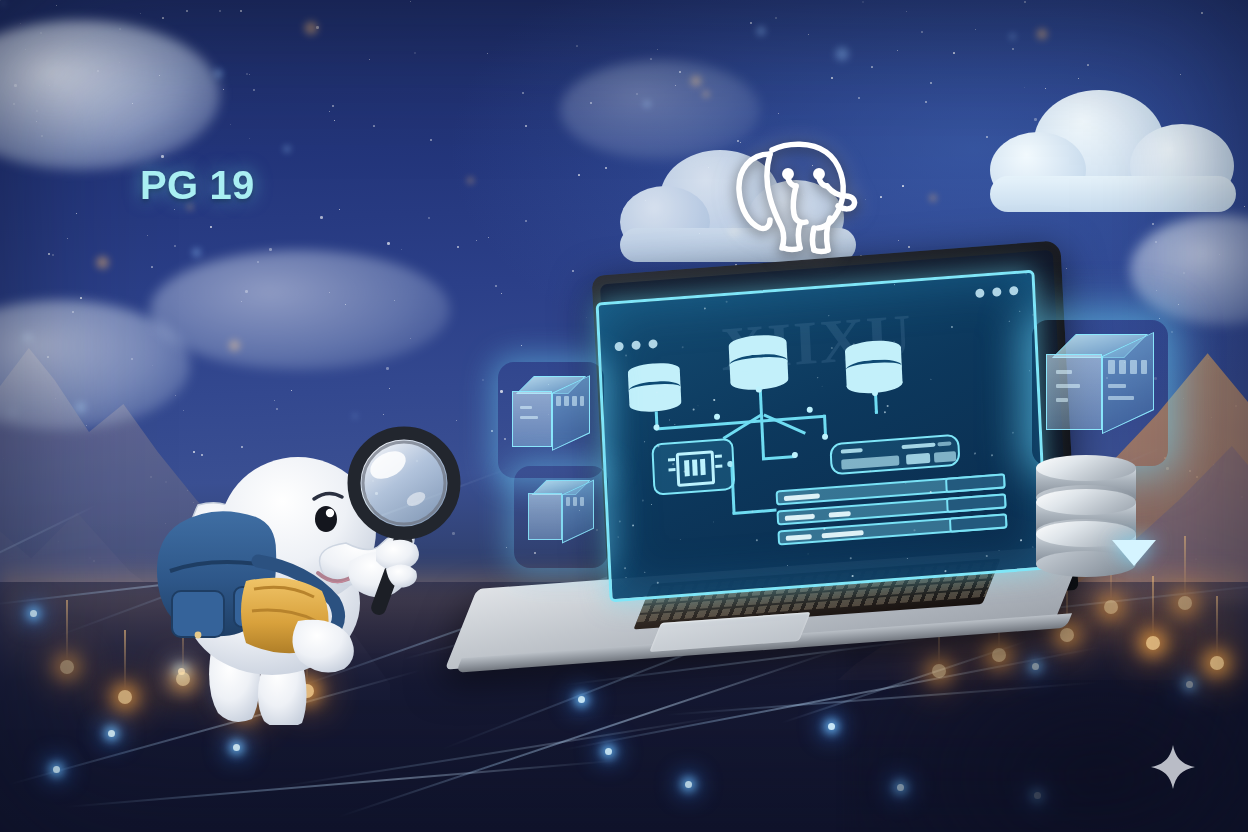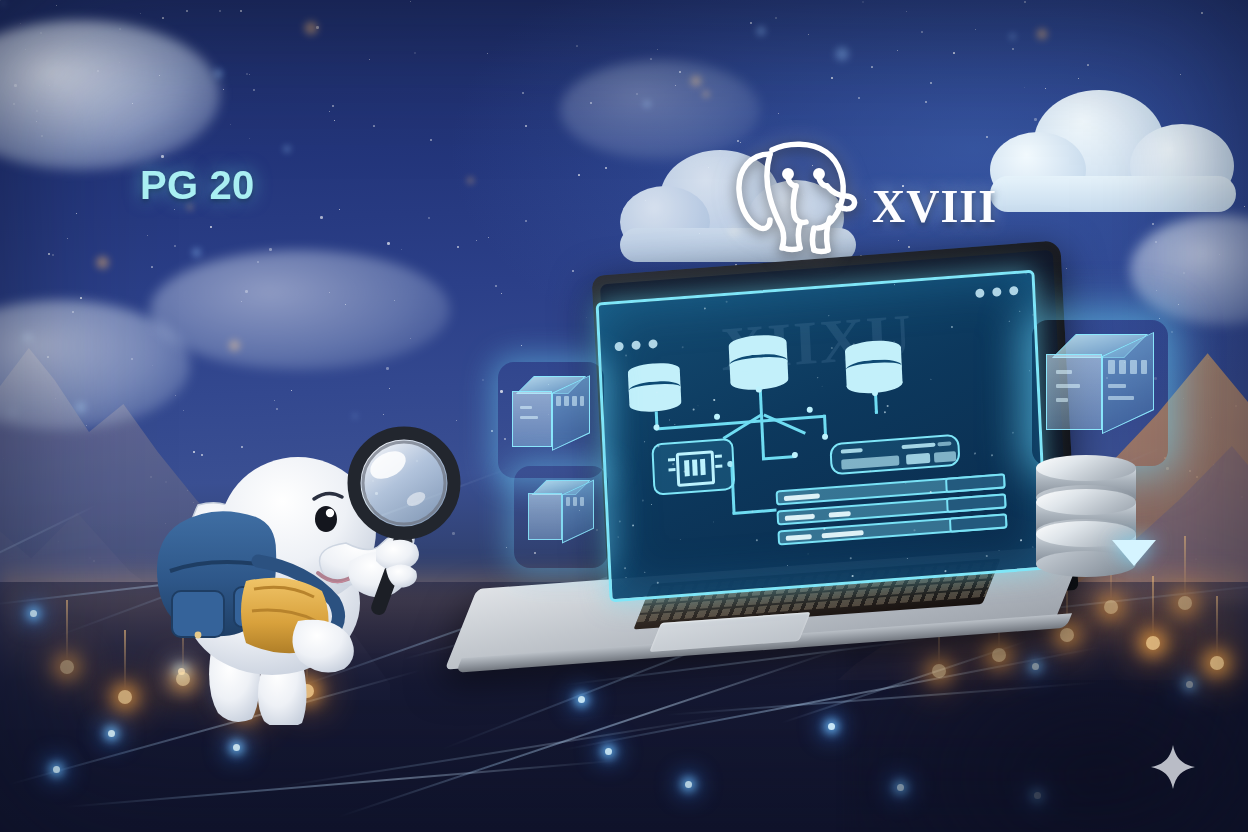--- a/index.html
+++ b/index.html
@@ -609,21 +609,21 @@
       <div class="lamp" style="left:1210px;top:656px;opacity:0.93"></div>
       <div class="lamp-pole" style="left:1066px;top:568px;height:60px;"></div>
       <div class="lamp" style="left:1060px;top:628px;opacity:0.61"></div>
       <div class="lamp-pole" style="left:998px;top:588px;height:60px;"></div>
       <div class="lamp" style="left:992px;top:648px;opacity:0.60"></div>
       <div class="lamp-pole" style="left:938px;top:604px;height:60px;"></div>
       <div class="lamp" style="left:932px;top:664px;opacity:0.56"></div>
     </div>
 
   <div class="title-block">
-    <div class="title-line t2">PG 20</div>
+    <div class="title-line t2">PG 19</div>
   </div>
 
   <div class="pg-logo">
     <svg viewBox="0 0 140 128" width="140" height="128">
       <g fill="none" stroke="#ffffff" stroke-width="5.5" stroke-linecap="round" stroke-linejoin="round">
         <path d="M44 26 C24 26 12 42 13 62 C14 82 24 96 34 100 C40 102 44 98 44 92"></path>
         <path d="M46 22 C62 14 86 14 100 24 C114 34 120 54 116 72 C112 90 100 100 92 100"></path>
         <path d="M44 26 C40 40 40 56 44 70 C47 82 52 92 56 100 C58 106 58 114 56 120"></path>
         <path d="M58 120 C62 122 70 122 74 120"></path>
         <path d="M74 120 C72 112 72 102 74 96"></path>
@@ -632,21 +632,20 @@
         <path d="M102 122 C100 112 100 100 104 90"></path>
         <path d="M62 48 C62 54 66 58 70 58"></path>
         <path d="M93 48 C93 54 97 58 101 58"></path>
         <path d="M70 58 C68 66 66 76 68 86 C69 92 74 96 80 94"></path>
         <path d="M101 58 C106 64 112 68 120 68 C126 68 130 72 128 77 C126 82 118 82 112 78"></path>
         <circle cx="62" cy="46" r="3.2" fill="#ffffff"></circle>
         <circle cx="93" cy="46" r="3.2" fill="#ffffff"></circle>
       </g>
     </svg>
   </div>
-  <div class="roman">XVIII</div>
 
   <div class="cube" style="left:512px;top:376px;width:78px;height:88px;">
     <div class="cube-glow"></div>
     <div class="face cube-top" style="left:13px;top:0px;width:52px;height:18px;"></div>
     <div class="face cube-left" style="left:0px;top:15px;width:40px;height:56px;"></div>
     <div class="face cube-right" style="left:40px;top:8px;width:38px;height:58px;"></div>
     <div class="micro" style="left:44px;top:20px;width:5px;height:10px;"></div>
     <div class="micro" style="left:52px;top:20px;width:5px;height:10px;"></div>
     <div class="micro" style="left:60px;top:20px;width:5px;height:10px;"></div>
     <div class="micro" style="left:68px;top:20px;width:4px;height:10px;"></div>

